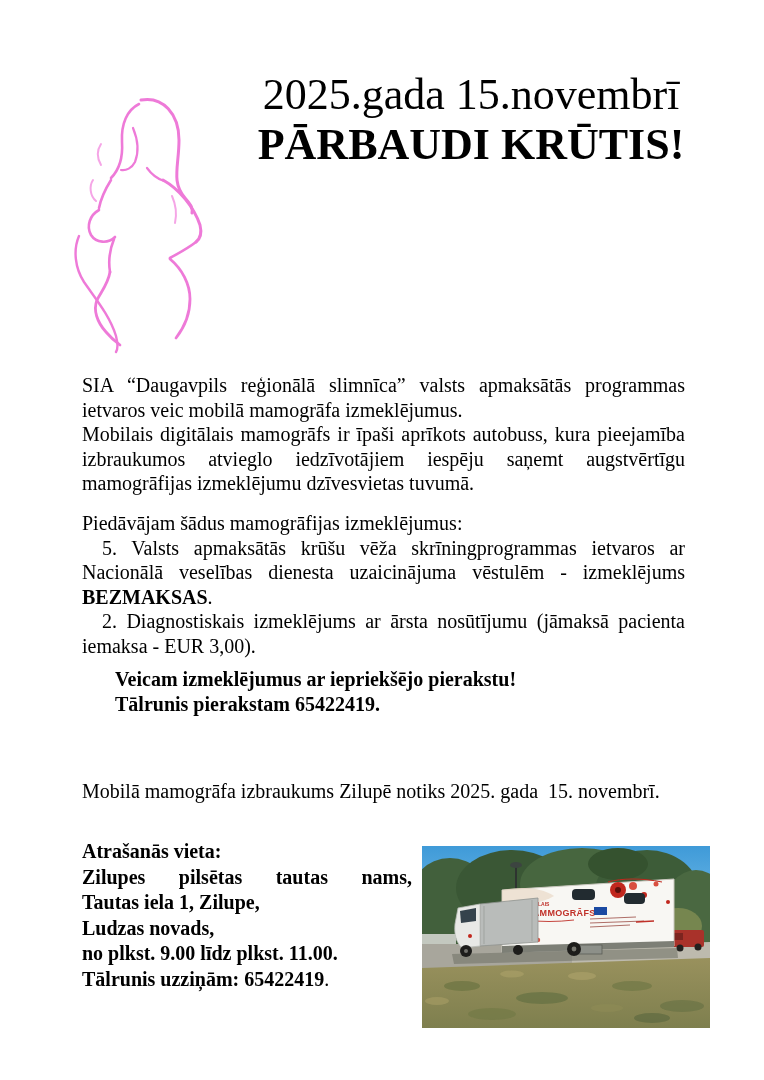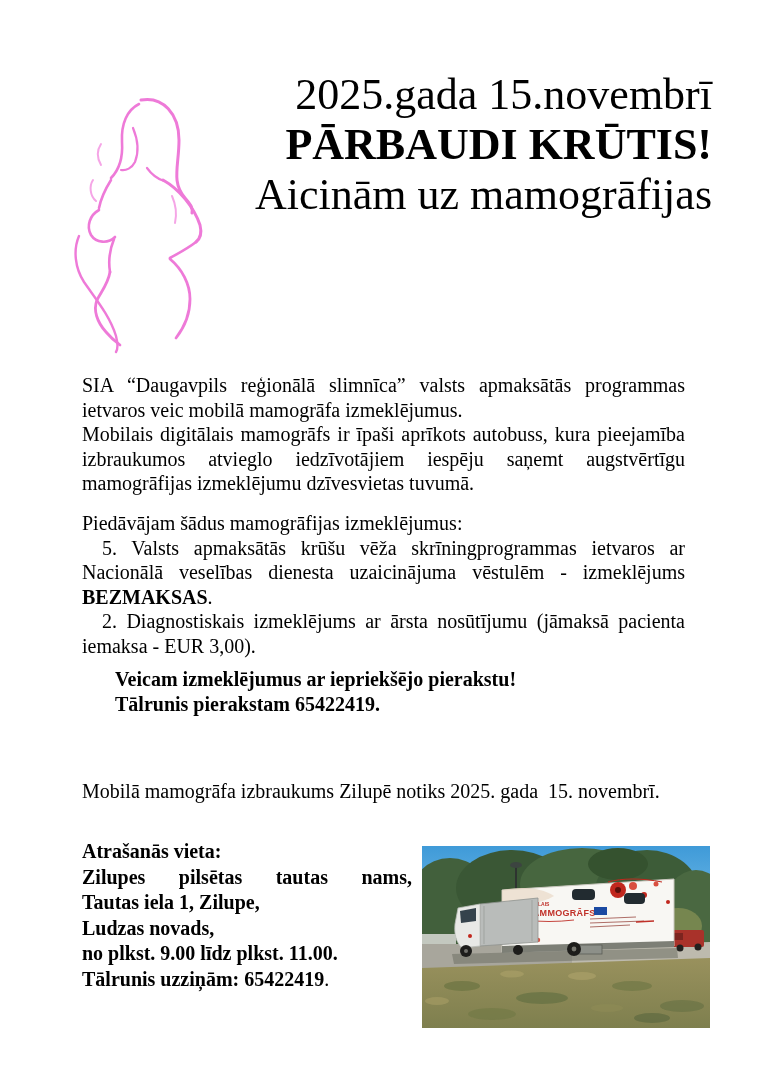--- a/index.html
+++ b/index.html
@@ -8,21 +8,21 @@
     background:#ffffff;
     font-family:"Liberation Serif","DejaVu Serif",serif;
     color:#000;
     position:relative;
     overflow:hidden;
   }
   .abs { position:absolute; }
   
   .title-block {
     left:230px; top:70px; width:482px;
-    text-align:right;
+    text-align:center;
     font-size:44px; line-height:50px;
   }
   .title-bold { font-weight:bold; }
   
   .body-text { font-size:20px; line-height:24.5px; width:603px; }
   .stretch { text-align:justify; text-align-last:justify; }
   .ind { padding-left:20px; }
   .bold { font-weight:bold; }
   .booking-block { left:115px; top:667px; font-size:20px; line-height:25px; font-weight:bold; }
   .visit-line { left:82px; top:779px; font-size:20px; line-height:25px; width:640px; }
@@ -51,21 +51,20 @@
   <g stroke="#f5a5e6">
     <path d="M 36,58 C 32,64 32,72 36,79" stroke-width="2"></path>
     <path d="M 28,94 C 24,100 25,110 31,115" stroke-width="2"></path>
     <path d="M 107,110 C 111,119 112,128 110,137" stroke-width="2"></path>
   </g>
 </svg>
 
 <div class="abs title-block">
   <div>2025.gada 15.novembrī</div>
   <div class="title-bold">PĀRBAUDI KRŪTIS!</div>
-  <div>Aicinām uz mamogrāfijas</div>
 </div>
 
 <div class="abs body-text" style="left:82px; top:373px;">
   <div class="stretch">SIA “Daugavpils reģionālā slimnīca” valsts apmaksātās programmas</div>
   <div>ietvaros veic mobilā mamogrāfa izmeklējumus.</div>
   <div class="stretch">Mobilais digitālais mamogrāfs ir īpaši aprīkots autobuss, kura pieejamība</div>
   <div class="stretch">izbraukumos atvieglo iedzīvotājiem iespēju saņemt augstvērtīgu</div>
   <div>mamogrāfijas izmeklējumu dzīvesvietas tuvumā.</div>
 </div>
 

